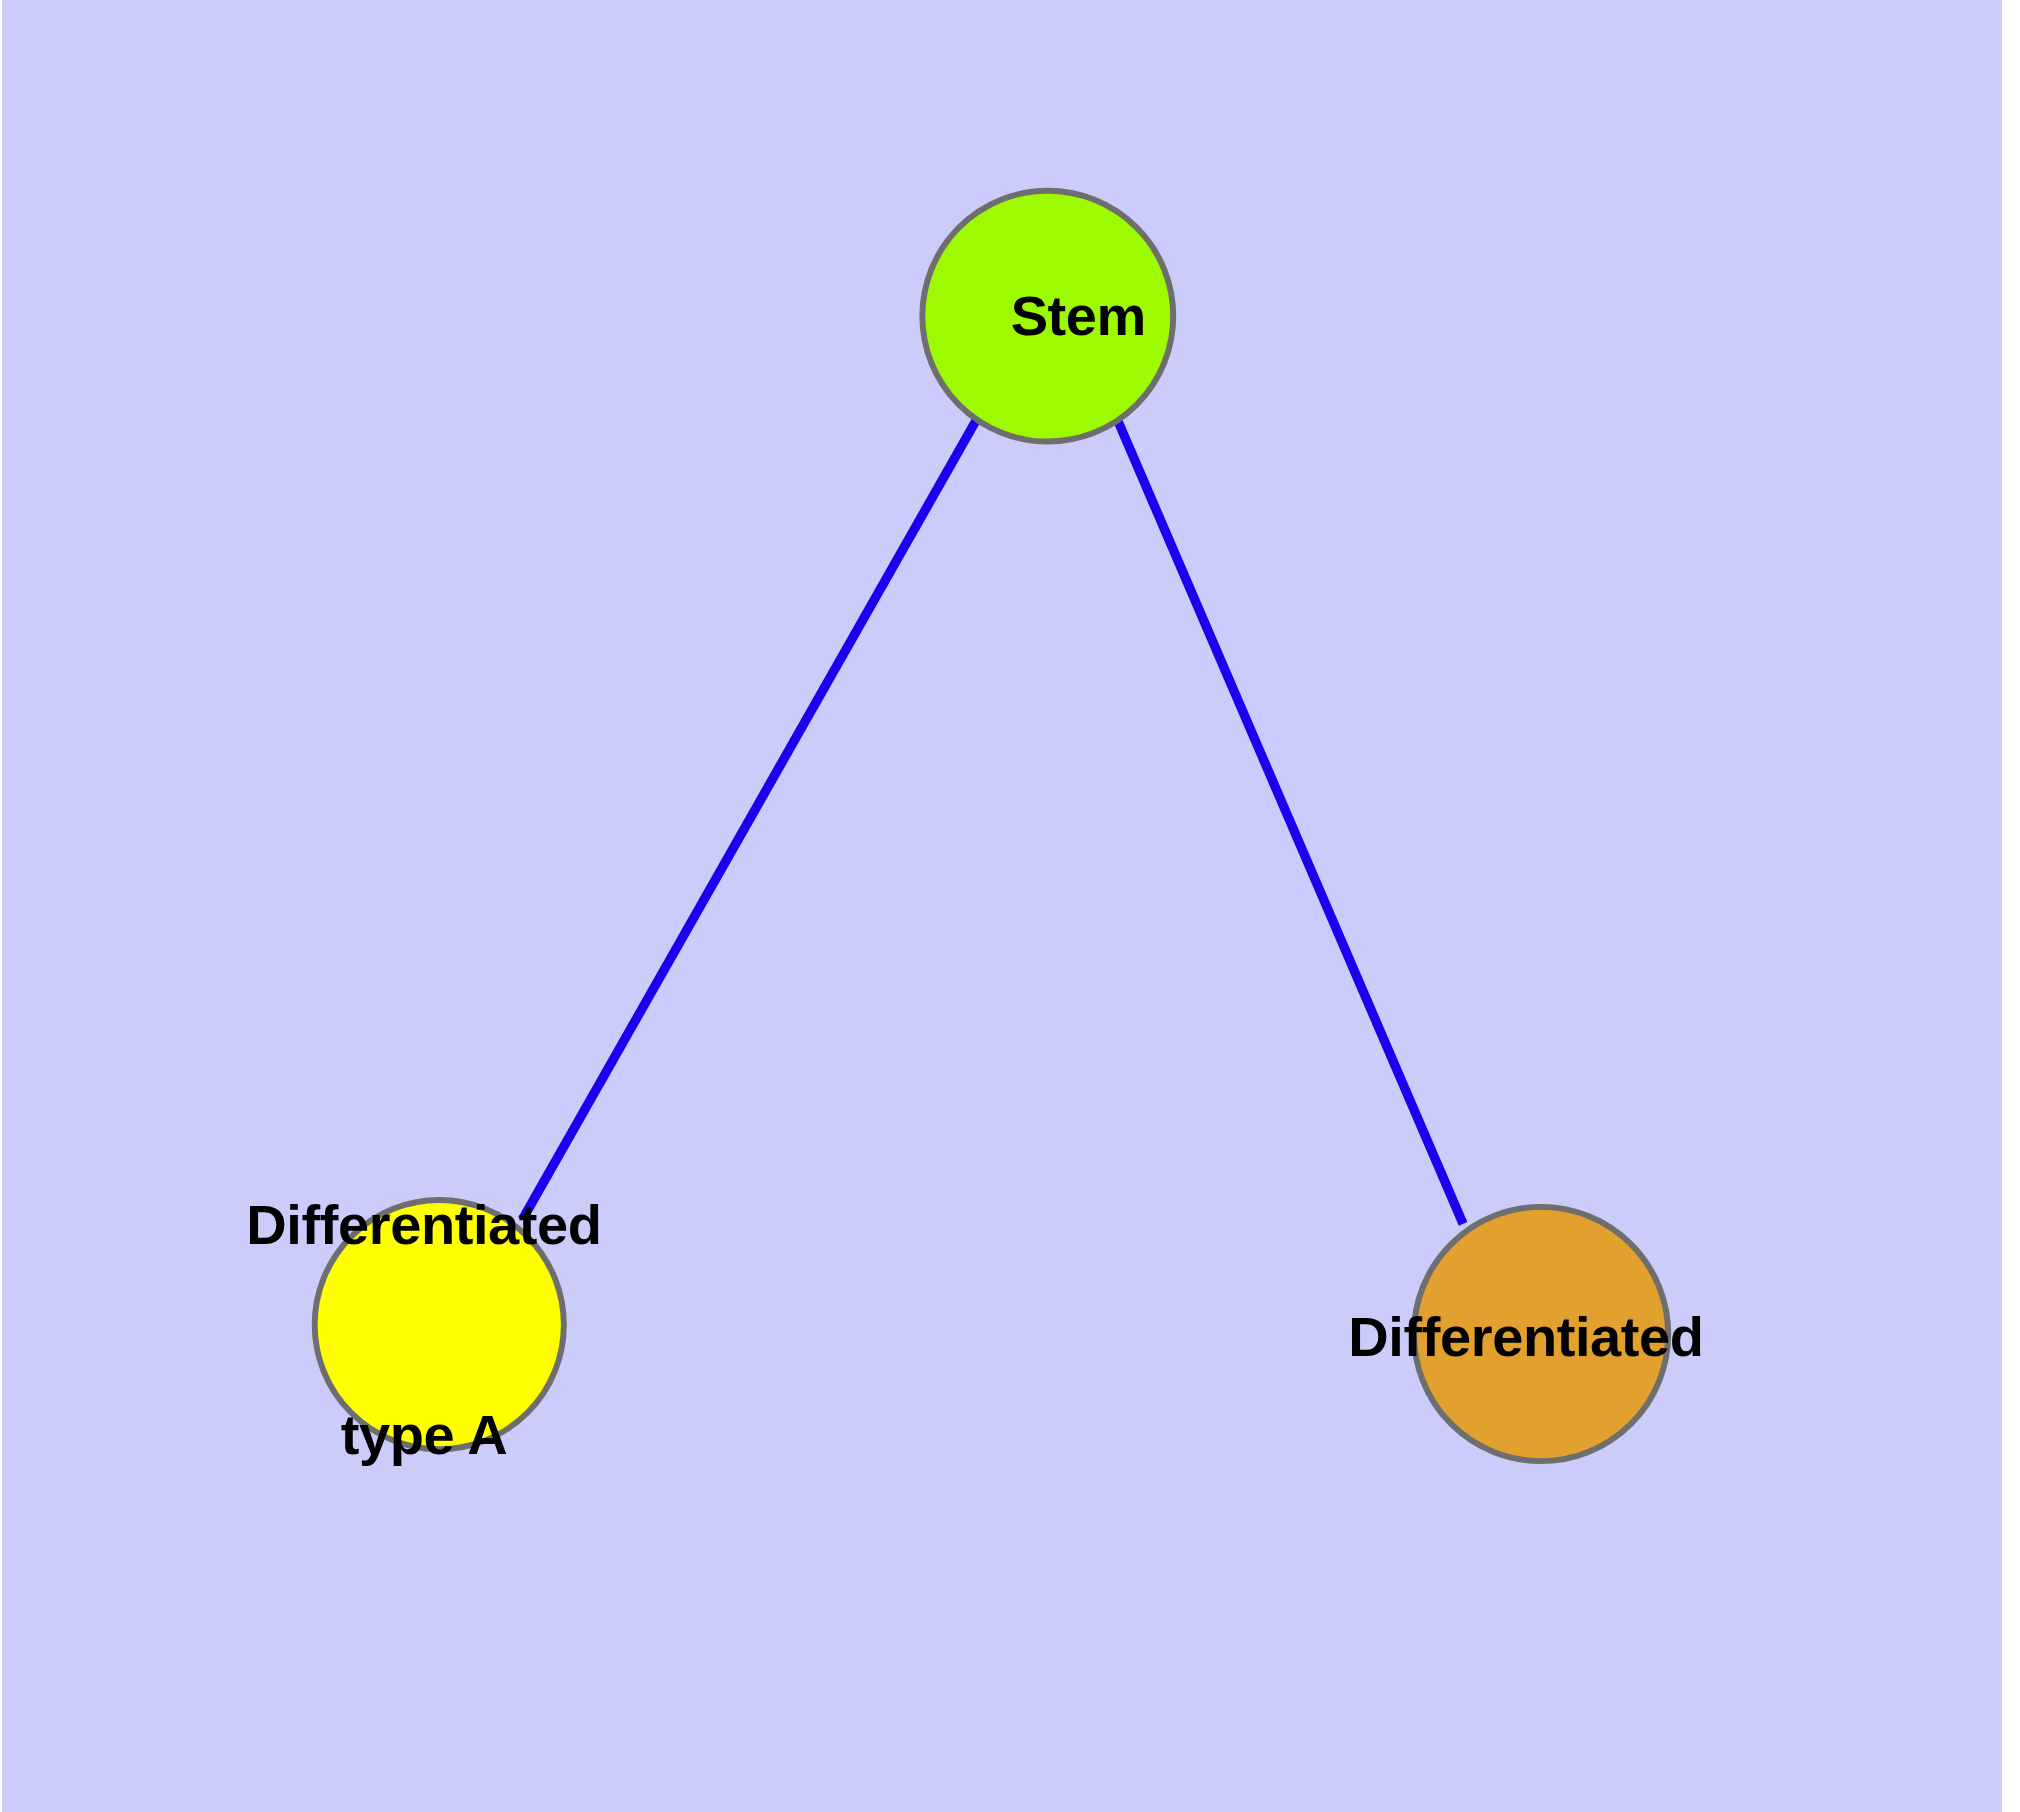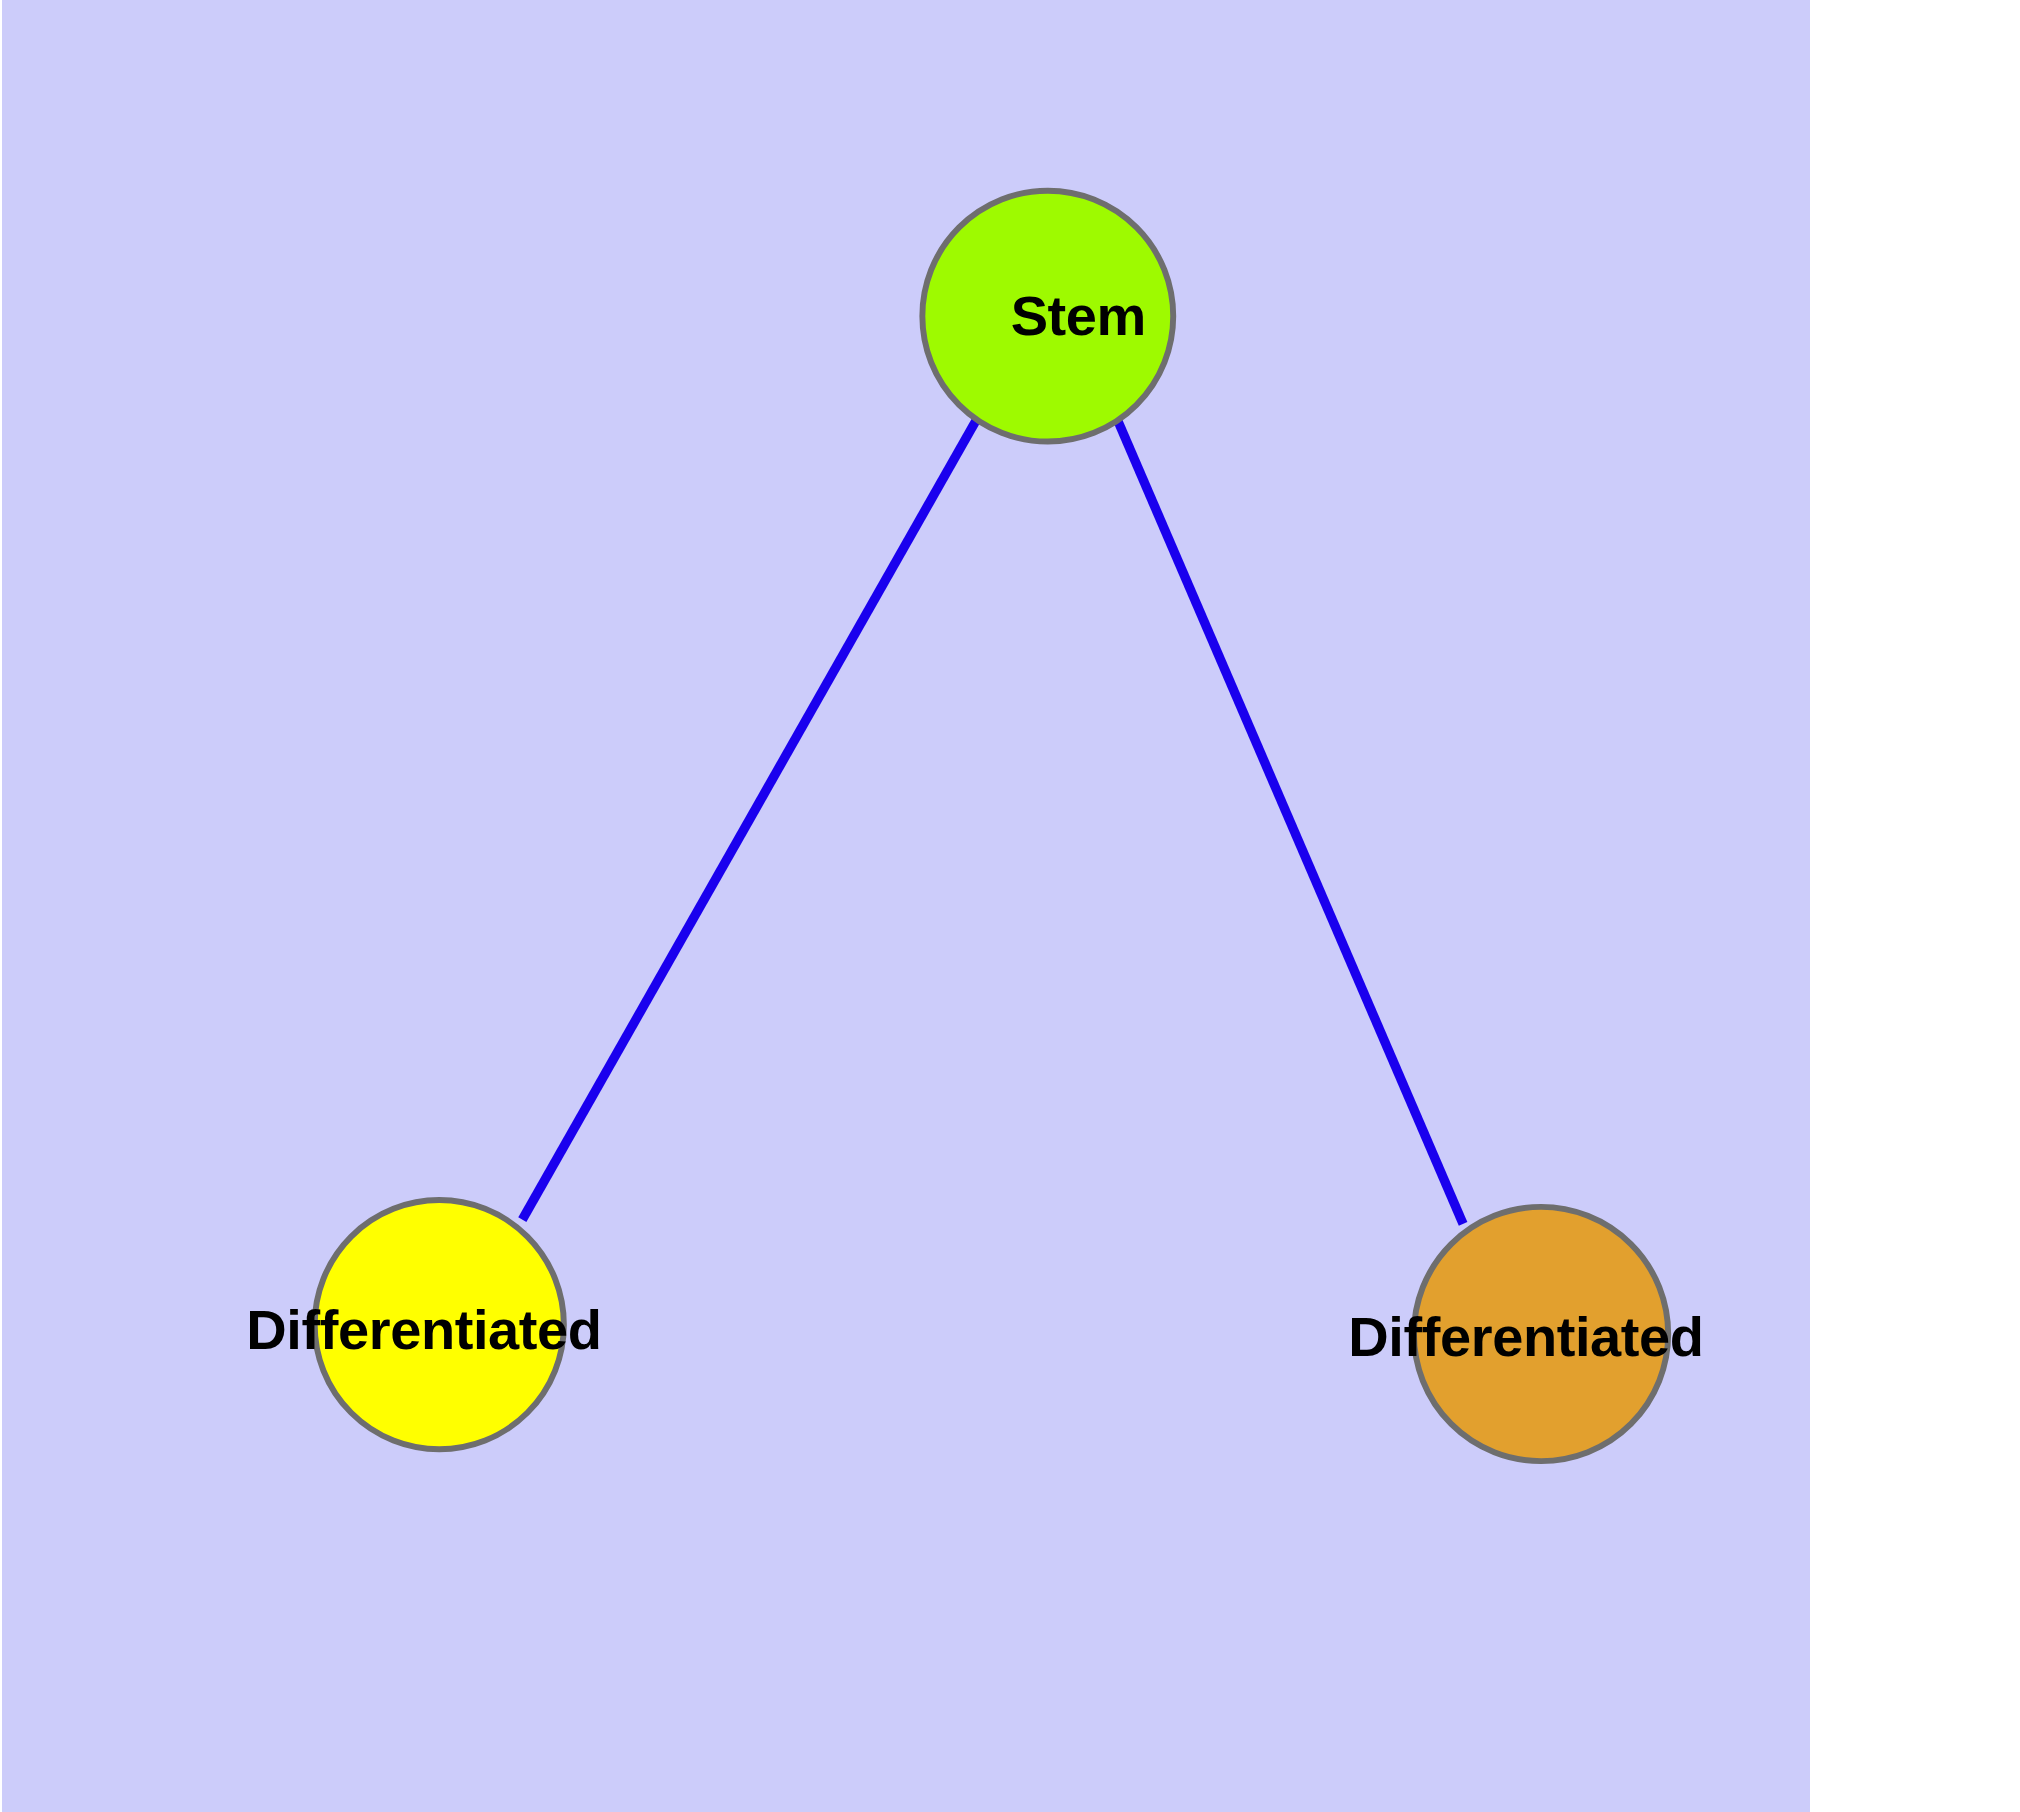--- a/index.html
+++ b/index.html
@@ -63,40 +63,41 @@
   }
   .label-b {
     left: 1526px;
     top: 1337px;
     transform: translate(-50%, -50%);
   }
 </style>
 </head>
 <body>
 
-<div id="canvas" style="background: rgb(204, 204, 250); width: 1810px; height: 1812px;">
+<div id="canvas" style="background: rgb(204, 204, 250); width: 2002px; height: 1812px;">
 
   <svg id="graph-svg" viewBox="0 0 2384 2138" xmlns="http://www.w3.org/2000/svg">
     <g>
       <line class="edge-line" id="edge-0" x1="1152" y1="495" x2="616" y2="1439" stroke="#1a00ee" stroke-width="11"></line>
       <line class="edge-line" id="edge-1" x1="1318" y1="495" x2="1726" y2="1444" stroke="#1a00ee" stroke-width="11"></line>
     </g>
     <g>
       <circle class="node-circle" id="node-0" cx="1236" cy="373" r="148" fill="#9efa00" stroke="#6e6e6e"></circle>
       <circle class="node-circle" id="node-1" cx="518" cy="1563" r="147" fill="#ffff00" stroke="#6e6e6e"></circle>
       <circle class="node-circle" id="node-2" cx="1818" cy="1574" r="150" fill="#e2a02e" stroke="#6e6e6e"></circle>
     </g>
   </svg>
 
   <div class="node-label label-stem">
     <span>Stem</span>
   </div>
 
   <div class="node-label label-a">
     <div>Differentiated</div>
+    <div>type A</div>
   </div>
 
   <div class="node-label label-b">
     <div>Differentiated</div>
   </div>
 
 </div>
 
 
 </body></html>

